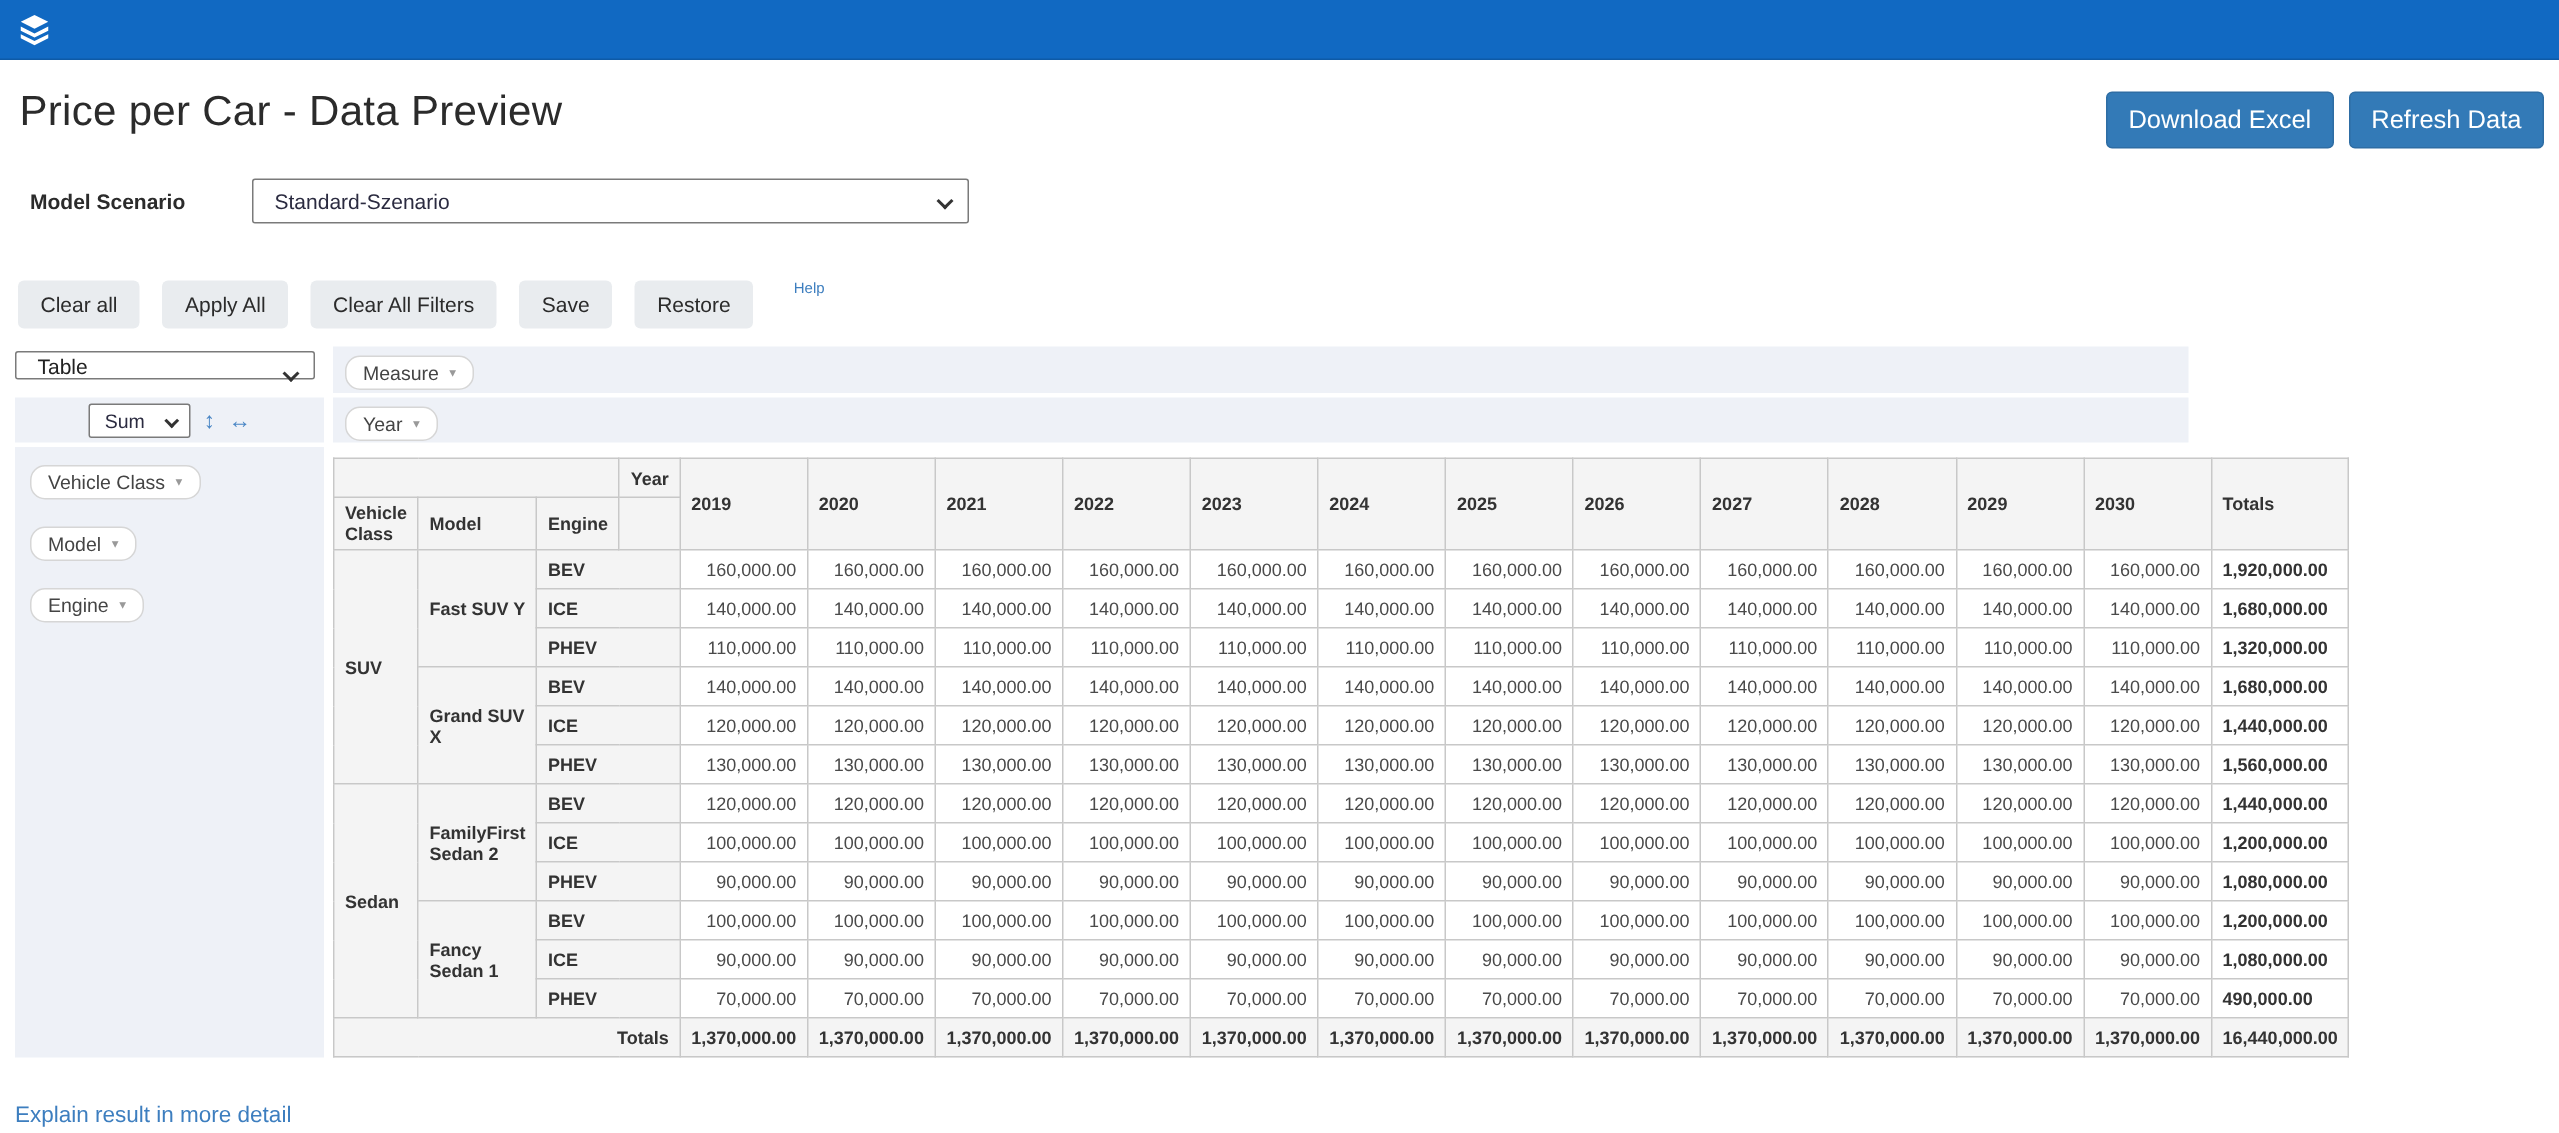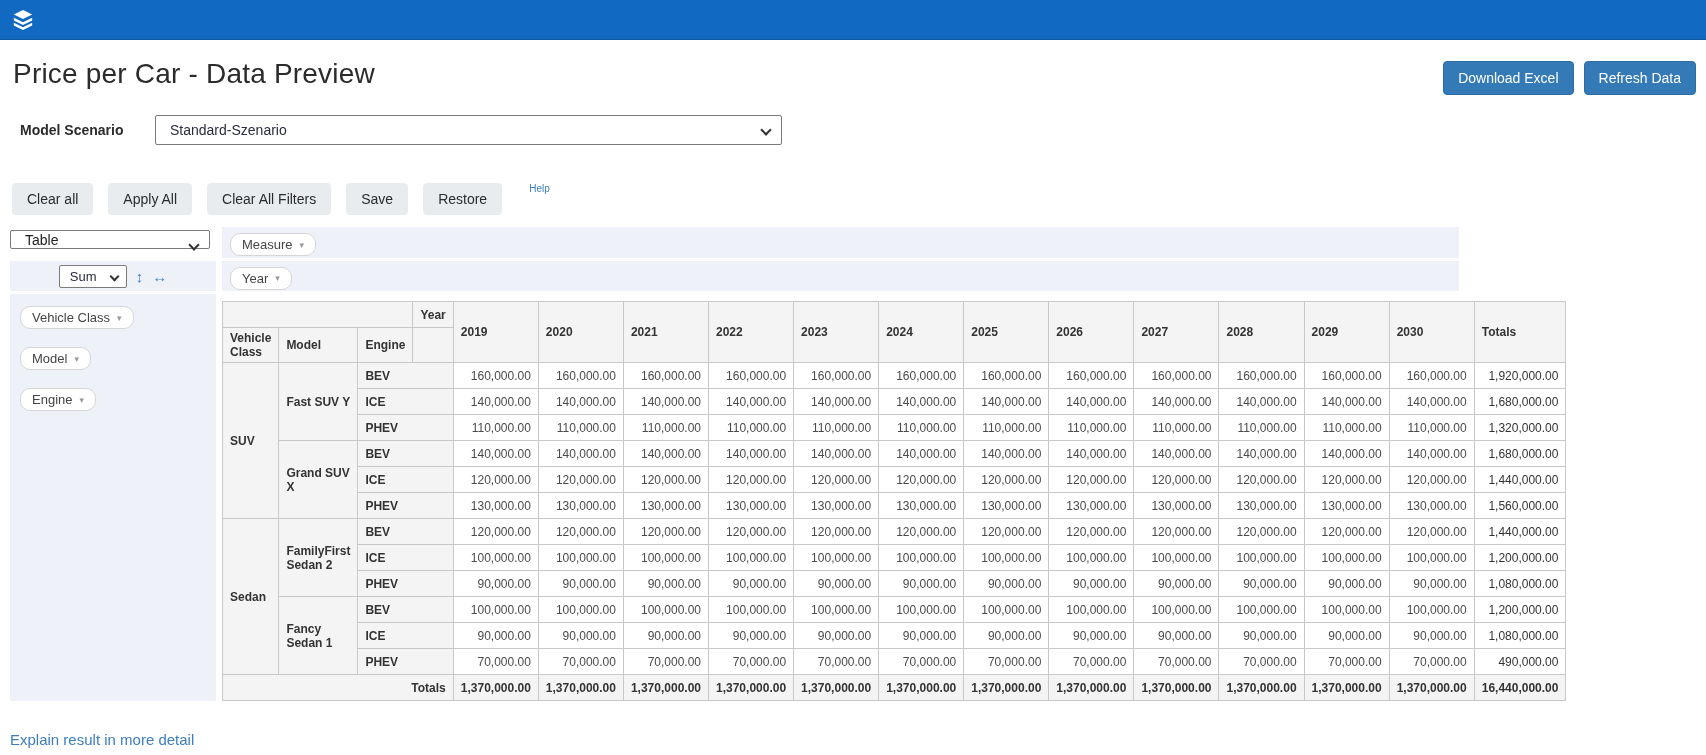--- a/index.html
+++ b/index.html
@@ -16,32 +16,32 @@
     padding:0 12px; border-bottom:1px solid #0e5aa6;
   }
 
   
   .title-row { display:flex; align-items:flex-start; justify-content:space-between;
     margin:18px 10px 0 13px; }
   .page-title { font-size:28px; font-weight:normal; color:#2b2b2b; letter-spacing:.2px; }
   .title-actions { display:flex; gap:10px; margin-top:3px; }
   .btn-primary {
     background:#337ab7; color:#fff; border:1px solid #2e6da4; border-radius:4px;
-    font-size:14px; padding:8px 14px; cursor:pointer; font-family:inherit;
+    font-size:17px; padding:8px 14px; cursor:pointer; font-family:inherit;
   }
 
   
   .scenario-row { display:flex; align-items:center; margin:20px 0 0 20px; }
   .scenario-label { font-size:14px; font-weight:bold; color:#2b2b2b; width:118px; }
   .select-box {
     position:relative; background:#fff; border:1px solid #7a7a7a; border-radius:2px;
     height:30px; display:flex; align-items:center; padding:0 26px 0 14px;
     font-size:14px; color:#2b2b40; cursor:pointer;
   }
-  .scenario-select { width:627px; margin-left:17px;text-align:right; }
+  .scenario-select { width:478px; margin-left:30px;text-align:right; }
   .chev {
     position:absolute; right:11px; top:10px; width:8px; height:8px;
     border-right:2px solid #333; border-bottom:2px solid #333; transform:rotate(45deg);
   }
 
   
   .toolbar { display:flex; align-items:flex-start; margin:38px 0 0 12px; gap:15px; }
   .btn-light {
     background:#e9ecef; color:#2b2b2b; border:none; border-radius:4px;
     font-size:14px; padding:8px 15px; cursor:pointer; font-family:inherit;
@@ -78,21 +78,21 @@
   th.corner { height:26px; }
   th.axis-label { text-align:center; width:28px; padding:3px 4px; }
   th.year-h { text-align:center; width:72px; }
   th.totals-h { text-align:right; width:110px; }
   th.rowhdr-vc { width:72px; }
   th.rowhdr-model { width:112px; }
   th.rowhdr-engine { width:44px; }
   th.under-axis { width:28px; }
   th.vc-cell, th.model-cell { vertical-align:middle; }
   td.val { text-align:right; background:#fff; color:#4a4a4a; font-weight:normal; }
-  td.row-total { text-align:right; background:#fff; color:#333; font-weight:normal; }
+  td.row-total { text-align:left; background:#fff; color:#333; font-weight:bold; }
   tr.totals-row th { text-align:right; }
   tr.totals-row td { text-align:right; background:#f4f4f4; font-weight:bold; color:#333; }
 
   
   .footer-link { display:inline-block; margin:30px 0 0 10px; font-size:15px; }
 </style>
 </head>
 <body>
 
 

